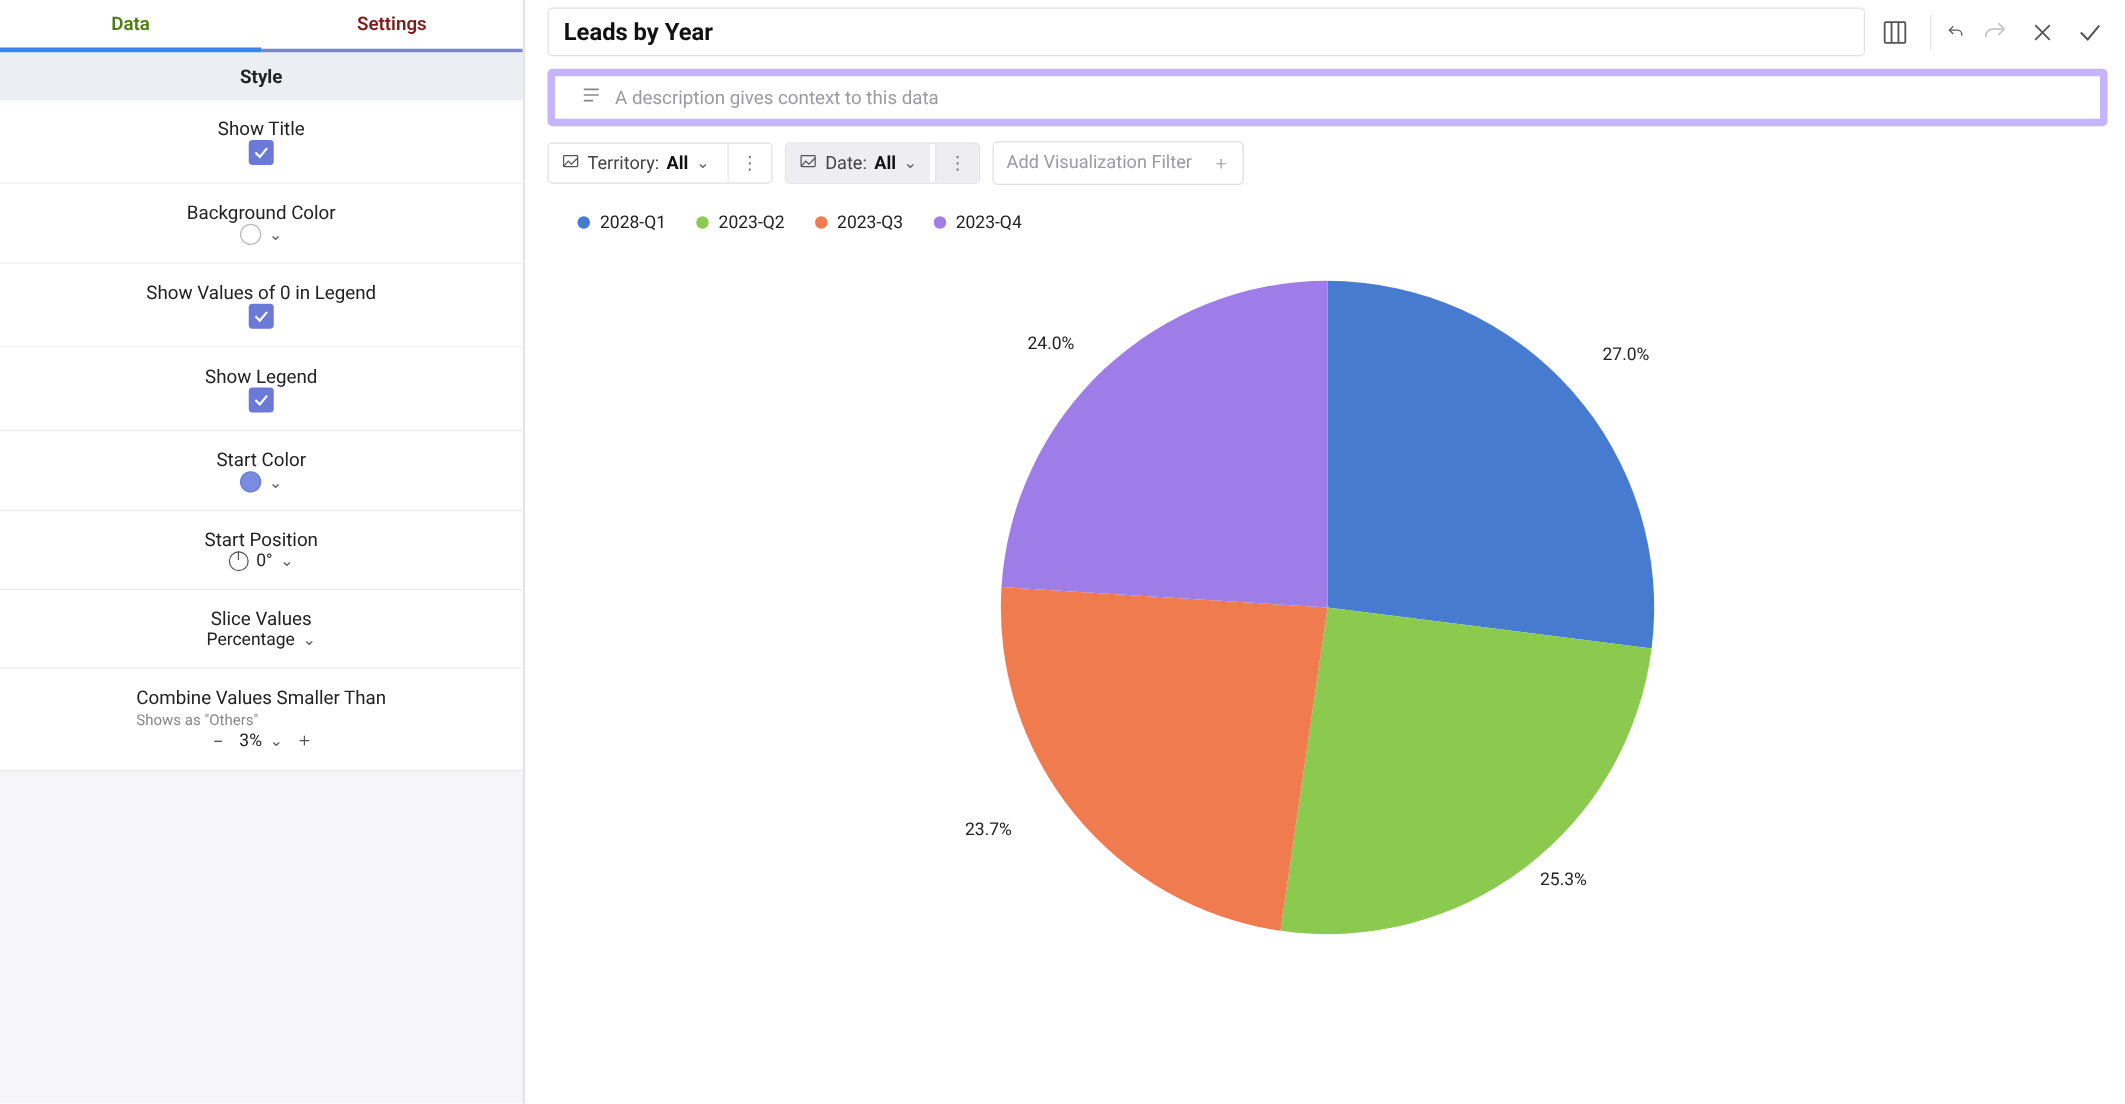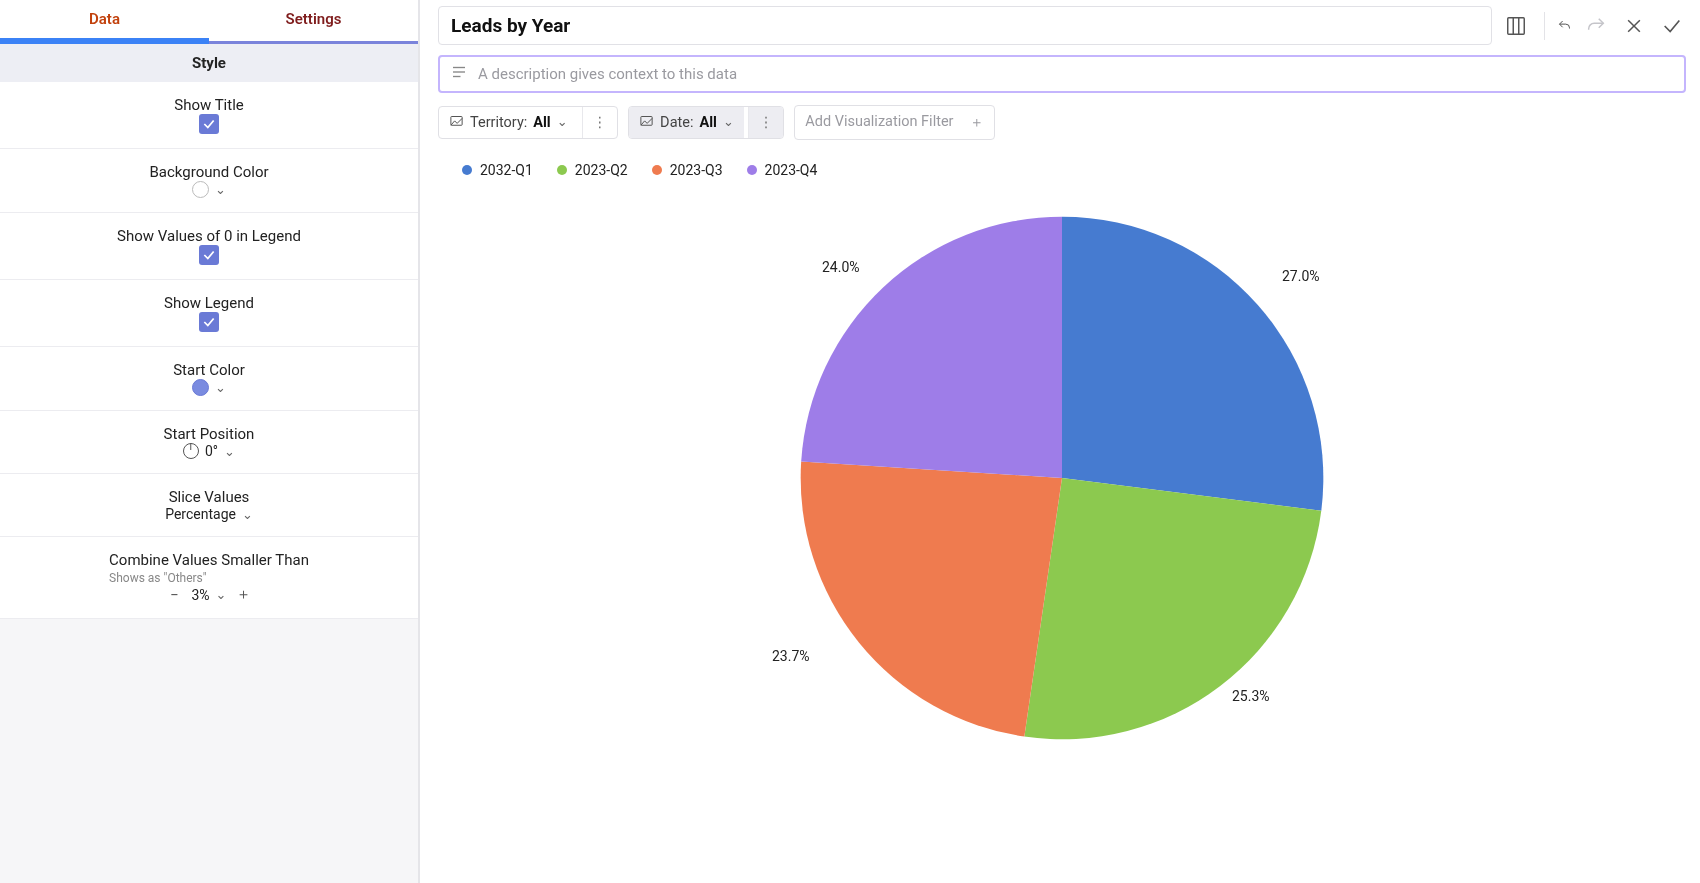--- a/index.html
+++ b/index.html
@@ -2,21 +2,21 @@
 <html><head>
 <meta charset="utf-8">
 <style>
   * { box-sizing: border-box; margin: 0; padding: 0; font-family: -apple-system, BlinkMacSystemFont, "Segoe UI", Roboto, sans-serif; }
   body { width: 1700px; height: 883px; display: flex; background: #fff; color: #1a1a1a; overflow: hidden; }
 
   .sidebar { width: 420px; min-width: 420px; border-right: 2px solid #e5e5e9; background: #f6f6f8; display: flex; flex-direction: column; }
   .tabs { display: flex; background: #fff; }
   .tab { flex:1; text-align:center; padding: 10px 0; font-size: 15px; font-weight: 600; color:#444; cursor:pointer; }
   .tab.active { border-bottom: 3px solid #7a83db; color:#7f1d1d; }
-  .tab.inactive { border-bottom: 6px solid #3b82f6; color:#c2410c;text-align:center; }
+  .tab.inactive { border-bottom: 4px solid #3b82f6; color:#4d7c0f;text-align:center; }
   .section-header { background:#edeef4; padding: 10px 18px; font-weight:700; font-size:15px; color:#222;text-align:center; }
   .row { display:flex; align-items:center; justify-content:flex-end; padding: 14px 18px; background:#fff; border-bottom:1px solid #ececf0; font-size:15px;flex-direction:column; }
   .row .label { color:#222; }
   .row .sublabel { font-size:12px; color:#888; margin-top:2px; }
   .controls { display:flex; align-items:center; gap:6px; }
   .checkbox { width:20px; height:20px; border-radius:3px; background:#6a7ad6; display:flex; align-items:center; justify-content:center; cursor:pointer; }
   .checkbox svg { stroke:#fff; }
   .swatch { width:17px; height:17px; border-radius:50%; cursor:pointer; }
   .swatch.bg { border:1px solid #bbb; background:#fff; }
   .swatch.blue { background:#7a8be0; border:1px solid #6a7ad6;}
@@ -25,21 +25,21 @@
   .posicon::after { content:""; position:absolute; top:-1px; left:50%; width:1.5px; height:7px; background:#555; transform:translateX(-50%); }
   .val { font-size:14px; color:#222; }
   .iconbtn { width:22px; display:flex; justify-content:center; cursor:pointer; color:#555; }
 
   .main { flex:1; display:flex; flex-direction:column; padding: 6px 14px 0 18px; position:relative; }
   .titlebar { display:flex; align-items:center; gap:10px; }
   .title-input { flex:1; border:1px solid #e1e1e6; border-radius:4px; padding:7px 12px; font-size:19px; font-weight:700; color:#111; background:#fff; }
   .tool { width:28px; height:28px; display:flex; align-items:center; justify-content:center; cursor:pointer; color:#555; }
   .tool.dim { color:#bfbfc5; }
   .tool.sep { border-left:1px solid #e3e3e7; padding-left:12px; margin-left:4px; }
-  .descbar { display:flex; align-items:center; gap:10px; border:2px solid #c4b5fd; border-radius:4px; padding:6px 10px; margin-top:10px; color:#9a9aa0; font-size:15px; }
+  .descbar { display:flex; align-items:center; gap:10px; border:6px solid #c4b5fd; border-radius:4px; padding:6px 20px; margin-top:10px; color:#9a9aa0; font-size:15px; }
   .filterbar { display:flex; align-items:center; gap:10px; margin-top:12px; }
   .pill { display:flex; align-items:center; gap:4px; border:1px solid #e0e0e5; border-radius:4px; background:#fff; font-size:14.5px; cursor:pointer; overflow:hidden;}
   .pill .pbody { padding:7px 10px; display:flex; align-items:flex-start; gap:6px; }
   .pill .lbl { color:#444; }
   .pill .bold { font-weight:700; color:#111; }
   .pill.hl .pbody { background:#ededf2; }
   .pill .menu { padding:7px 10px; color:#777; border-left:1px solid #e8e8ec;}
   .pill.hl .menu { background:#ededf2; }
   .pill.add .pbody { color:#9a9aa0; }
   .legend { display:flex; gap:24px; padding:22px 24px 10px; font-size:14px; color:#222; }
@@ -210,21 +210,21 @@
       <span class="pbody">
         <span>Add Visualization Filter</span>
         <span style="margin-left:10px;color:#9a9aa0;">＋</span>
       </span>
     </div>
   </div>
 
   <div class="legend">
     <div class="item">
         <span class="dot" style="background:#467bd0"></span>
-        <span>2032-Q1</span>
+        <span>2028-Q1</span>
       </div>
     <div class="item">
         <span class="dot" style="background:#8cc94f"></span>
         <span>2023-Q2</span>
       </div>
     <div class="item">
         <span class="dot" style="background:#ef7b4f"></span>
         <span>2023-Q3</span>
       </div>
     <div class="item">

